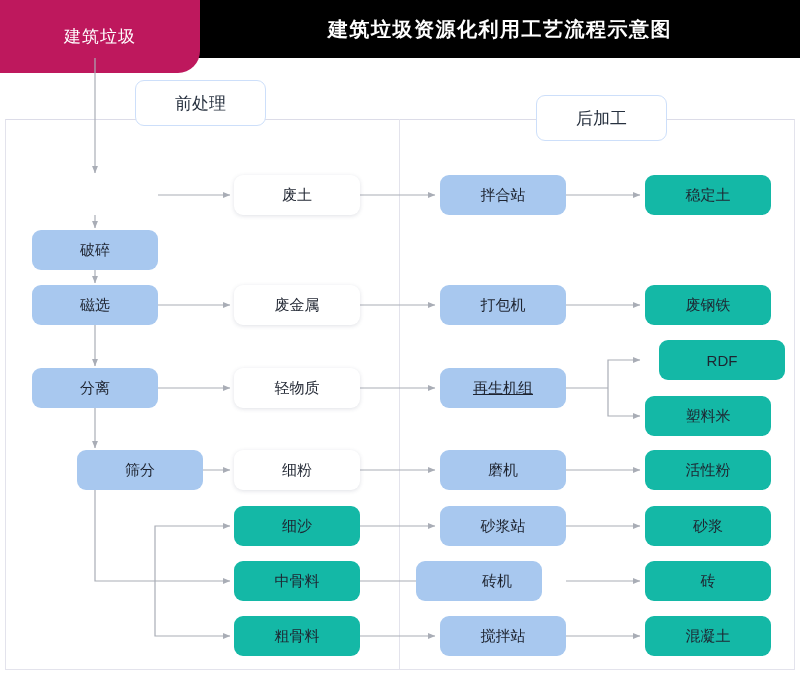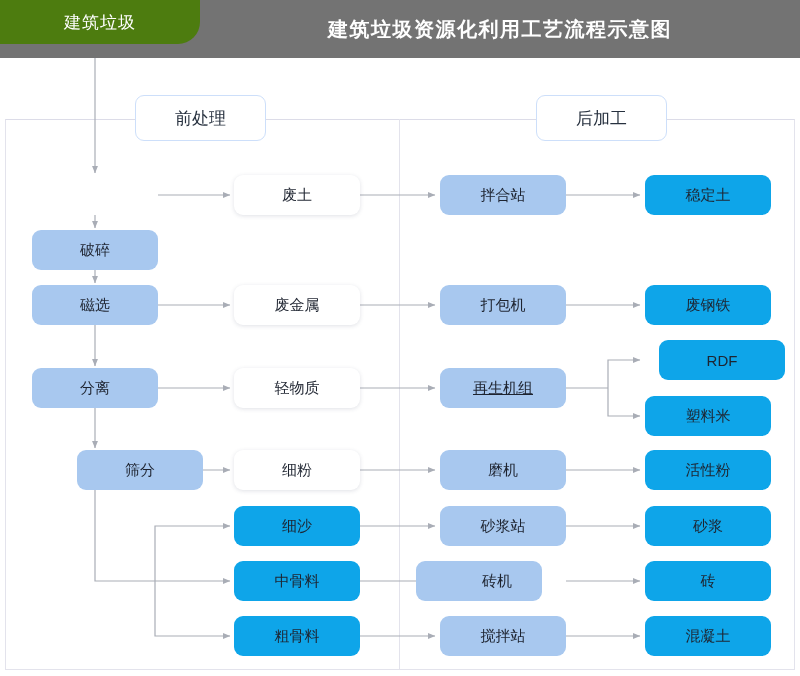--- a/index.html
+++ b/index.html
@@ -7,25 +7,25 @@
     width:800px;height:676px;position:relative;overflow:hidden;
     background:#ffffff;
     font-family:"Liberation Sans","DejaVu Sans",sans-serif;
     -webkit-font-smoothing:antialiased;
   }
   #stage{position:absolute;left:0;top:0;width:800px;height:676px;}
 
   
   .topbar{
     position:absolute;left:0;top:0;width:800px;height:58px;
-    background:#737373;
+    background:#000000;
   }
   .brandtab{
-    position:absolute;left:0;top:0;width:200px;height:44px;
-    background:#4d7c0f;
+    position:absolute;left:0;top:0;width:200px;height:73px;
+    background:#be185d;
     border-bottom-right-radius:22px;
     border-bottom-left-radius:0;
     display:flex;align-items:center;justify-content:center;
     color:#ffffff;font-size:17px;letter-spacing:1px;
   }
   .maintitle{
     position:absolute;left:200px;top:0;width:600px;height:58px;
     display:flex;align-items:center;justify-content:center;
     color:#ffffff;font-size:20px;font-weight:bold;letter-spacing:1.5px;
   }
@@ -54,21 +54,21 @@
   
   .node{
     position:absolute;height:40px;width:126px;
     border-radius:9px;
     display:flex;align-items:center;justify-content:center;
     font-size:15px;color:#1e2430;
     box-sizing:border-box;
     white-space:nowrap;
   }
   .node.blue{background:#a8c8ef;}
-  .node.yellow{background:#0ea5e9;}
+  .node.yellow{background:#14b8a6;}
   .node.white{background:#ffffff;box-shadow:0 1px 4px rgba(60,70,100,0.16);}
 
   
   .edges{position:absolute;left:0;top:0;width:800px;height:676px;pointer-events:none;}
 </style>
 </head>
 <body>
 
 <div id="stage">
 
@@ -122,21 +122,21 @@
       <path d="M566,636 L640,636"></path>
 
       <path d="M608,388 L608,360 L640,360"></path>
       <path d="M608,388 L608,416 L640,416"></path>
     </g>
     <g stroke="#a9adb6" stroke-width="1.2" fill="none">
       <path d="M566,388 L608,388"></path>
     </g>
   </svg>
 
-  <div class="stagelabel" style="left:135px;top:95px;width:131px;">
+  <div class="stagelabel" style="left:135px;top:80px;width:131px;">
     <span>前处理</span>
   </div>
   <div class="stagelabel" style="left:536px;top:95px;width:131px;">
     <span>后加工</span>
   </div>
 
   <div class="node blue" style="left:32px;top:230px;">
     <span>破碎</span>
     </div>
   <div class="node blue" style="left:32px;top:285px;">

